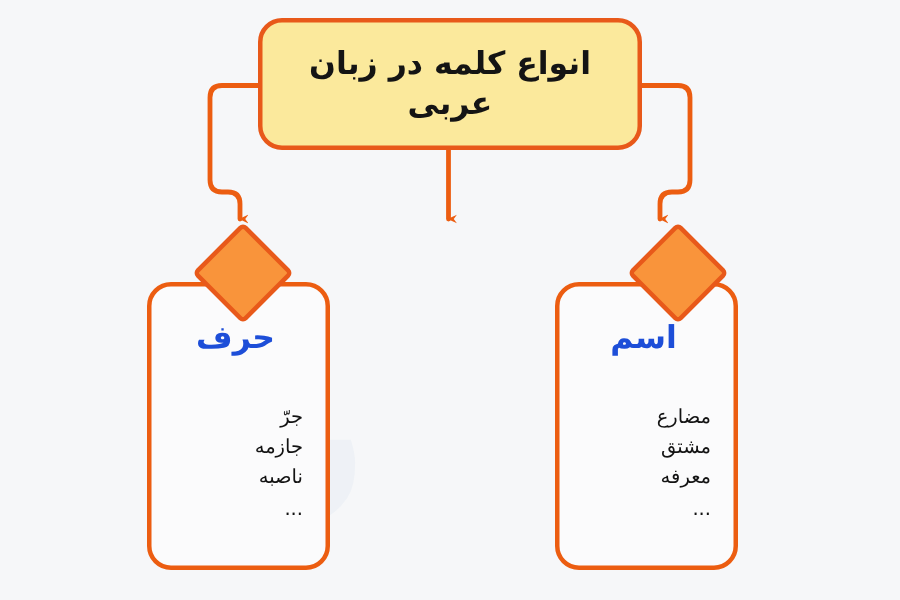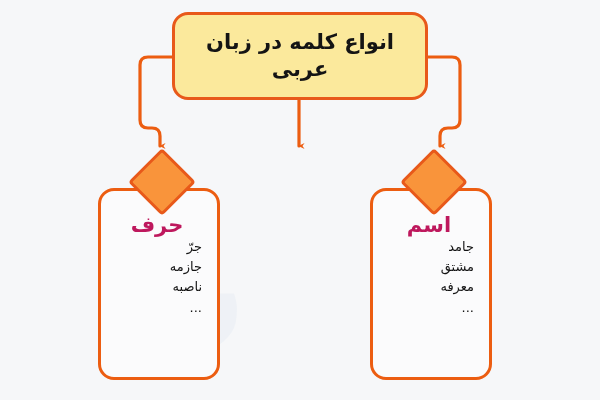--- a/index.html
+++ b/index.html
@@ -100,21 +100,21 @@
   
   .category {
     position: absolute;
     top: 188px;
     width: 122px;
     height: 192px;
     z-index: 2;
   }
   .cat-left   { left: 98px;  }
   .cat-middle { left: 238px; }
-  .cat-right  { left: 370px; }
+  .cat-right  { left: 370px; padding-left: 36px; }
 
   .cat-card {
     position: absolute;
     left: 0;
     top: 0;
     width: 122px;
     height: 192px;
     box-sizing: border-box;
     background: #fbfbfc;
     border: 3px solid #ec5d11;
@@ -143,24 +143,24 @@
     height: 192px;
     box-sizing: border-box;
     padding: 26px 14px 10px 10px;
     direction: rtl;
     text-align: right;
     z-index: 5;
   }
   .cat-heading {
     font-size: 21px;
     font-weight: 700;
-    color: #be185d;
+    color: #1d4ed8;
     text-align: center;
     line-height: 1.1;
-    margin-bottom: 0;
+    margin-bottom: 32px;
   }
   .cat-list {
     list-style: none;
     margin: 0;
     padding: 0;
   }
   .cat-list li {
     font-size: 13px;
     color: #131313;
     line-height: 1.55;
@@ -215,21 +215,21 @@
     </div>
   </div>
 
 
   <div class="category cat-right">
     <div class="cat-card"></div>
     <div class="cat-diamond"></div>
     <div class="cat-body">
       <div class="cat-heading">اسم</div>
       <ul class="cat-list">
-        <li>جامد</li>
+        <li>مضارع</li>
         <li>مشتق</li>
         <li>معرفه</li>
         <li>...</li>
       </ul>
     </div>
   </div>
 
 </div>
 
 </body></html>

